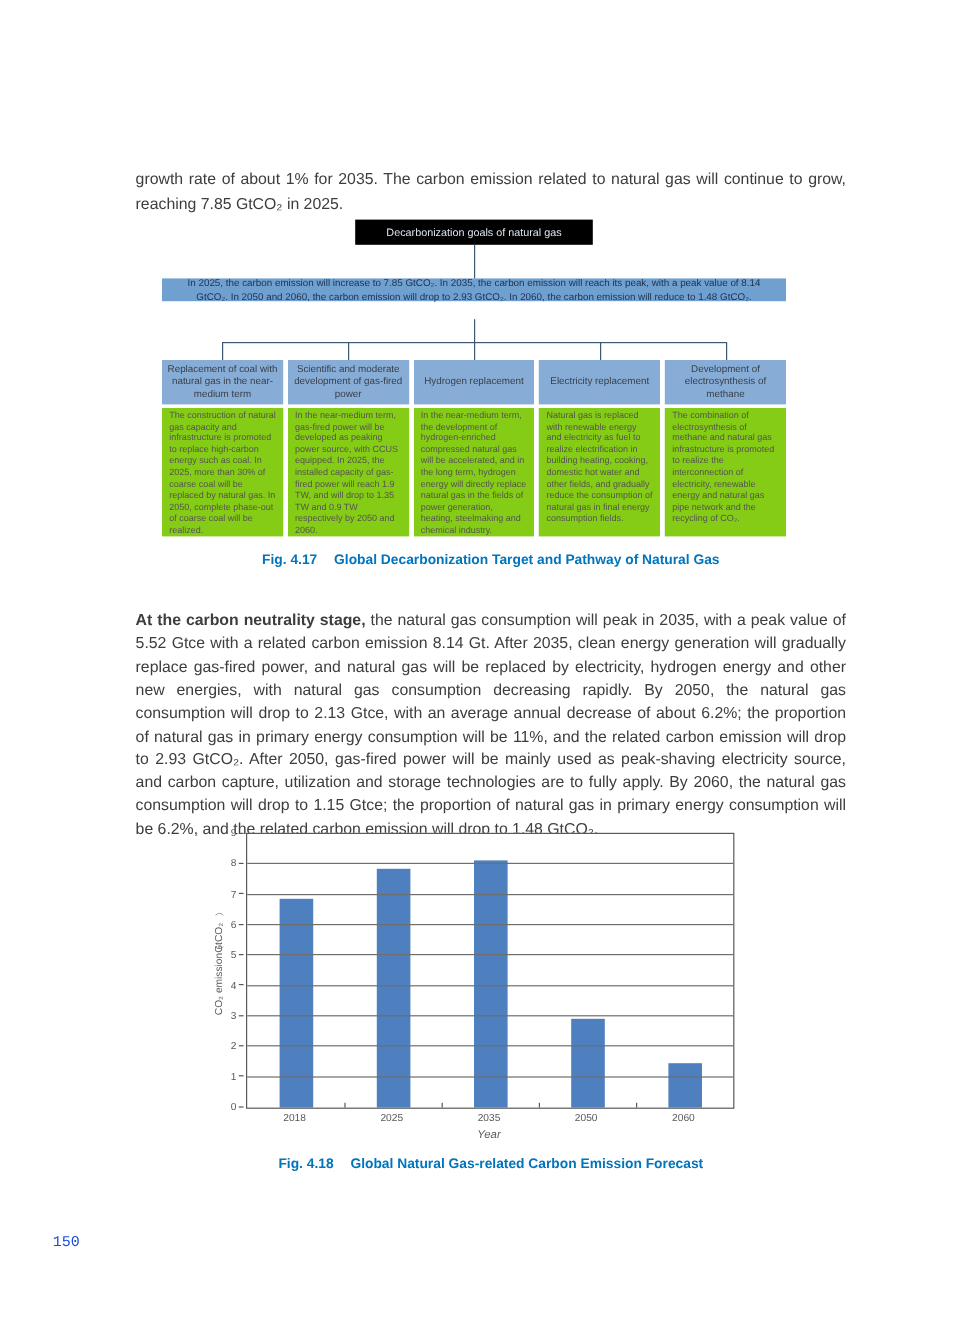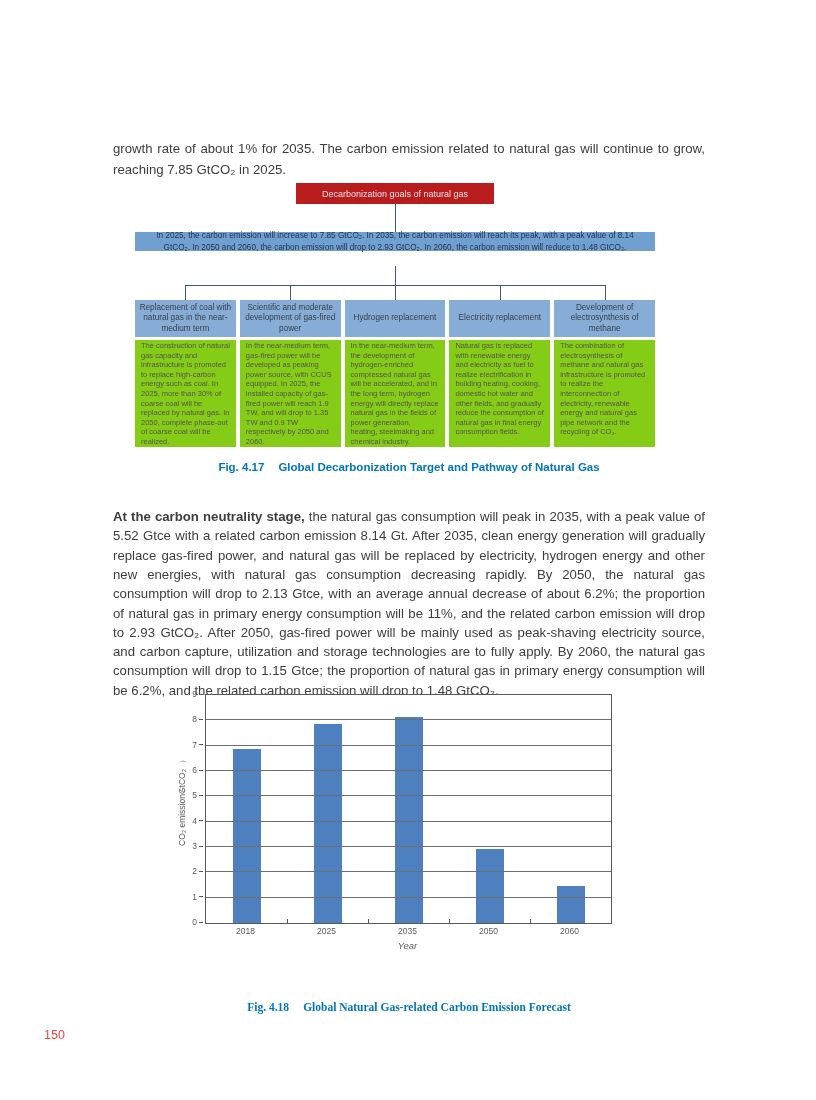--- a/index.html
+++ b/index.html
@@ -20,26 +20,26 @@
   #para1{top:126px;line-height:1.55;}
   #para2{top:494px;line-height:1.46;}
   .lead-bold{font-weight:bold;}
   
   .caption{
     position:absolute;left:113px;width:592px;
     display:flex;justify-content:center;gap:14px;
     color:#0074bd;font-weight:bold;font-size:11.5px;
   }
   #caption1{top:461px;}
-  #caption2{top:1001px;font-family:Liberation Serif, serif;}
+  #caption2{top:964px;}
   
   .flowchart{position:absolute;left:135px;top:183px;width:520px;height:264px;}
   .fc-title{
     position:absolute;left:50%;transform:translateX(-50%);top:0;
-    width:198px;height:21px;background:#b91c1c;color:#dde5f0;
+    width:198px;height:21px;background:#000000;color:#dde5f0;
     font-size:9px;display:flex;align-items:center;justify-content:center;
   }
   .fc-vline{position:absolute;width:1px;background:#3f5871;}
   #fc-v1{left:50%;top:21px;height:28px;}
   #fc-v2{left:50%;top:83px;height:19px;}
   .fc-summary{
     position:absolute;left:0;top:49px;width:100%;height:19px;
     background:#6fa0d0;color:#1e3250;font-size:8.2px;line-height:1.45;
     display:flex;align-items:center;justify-content:center;text-align:center;
     padding:0 8px;box-sizing:border-box;
@@ -84,21 +84,21 @@
   .xlabels{
     position:absolute;left:35px;top:236px;width:405px;display:flex;
     font-size:8.5px;color:#595959;
   }
   .xlab{flex:1;text-align:center;}
   .xaxis-title{
     position:absolute;left:35px;top:250px;width:405px;text-align:center;
     font-size:9.5px;color:#595959;font-style:italic;
   }
   
-  .page-num{position:absolute;left:44px;top:1028px;font-size:12.5px;color:#ef4444;}
+  .page-num{position:absolute;left:44px;top:1028px;font-size:12.5px;color:#1d4ed8;font-family:Liberation Mono, monospace;}
 </style>
 </head>
 <body>
 
 <div class="page">
 
   <p class="para" id="para1">growth rate of about 1% for 2035. The carbon emission related to natural gas will continue to grow, reaching 7.85 GtCO₂ in 2025.</p>
 
   <div class="flowchart">
     <div class="fc-title">Decarbonization goals of natural gas</div>

